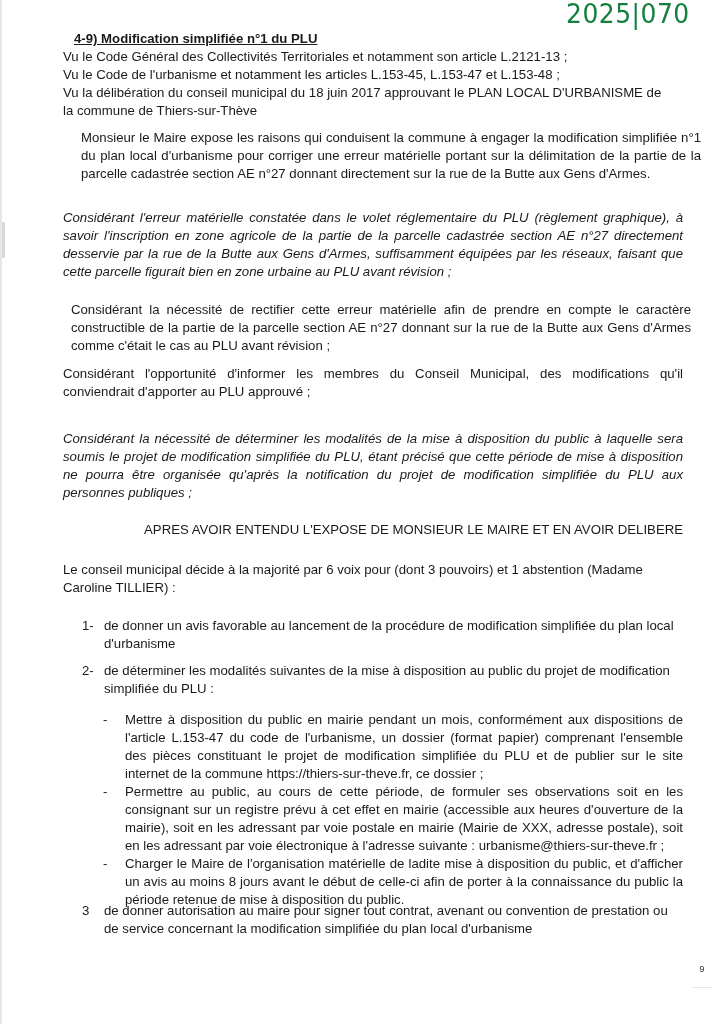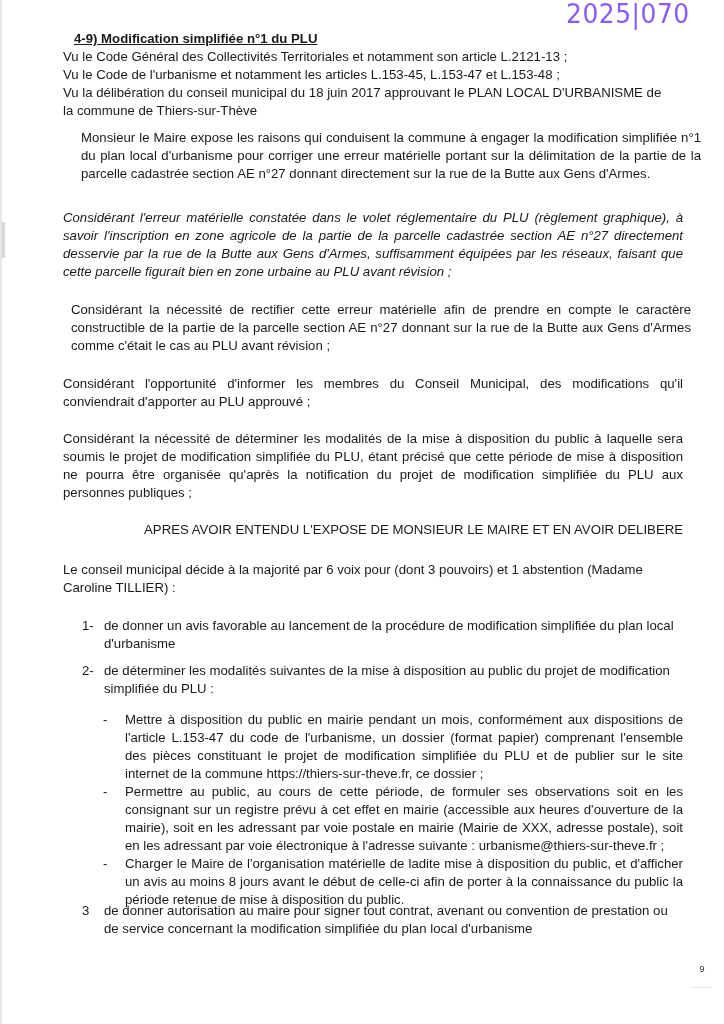--- a/index.html
+++ b/index.html
@@ -33,21 +33,21 @@
       position: absolute;
       left: 2px; top: 222px;
       width: 3px; height: 36px;
       background: #d8d8d8;
     }
     .handwritten-ref {
       position: absolute;
       left: 566px; top: 6px;
       font-family: "DejaVu Sans", sans-serif;
       font-size: 25px;
-      color: #8b5cf6;
+      color: #15803d;
       letter-spacing: 0.5px;
       font-weight: normal;
       transform: scaleY(1.05);
     }
     .section-title {
       position: absolute;
       left: 74px; top: 30px;
       font-weight: bold;
       text-decoration: underline;
       font-size: 13.2px;
@@ -131,24 +131,24 @@
   <div class="block justify" style="top:129px;margin-left:18px;">
     <p>Monsieur le Maire expose les raisons qui conduisent la commune à engager la modification simplifiée n°1 du plan local d'urbanisme pour corriger une erreur matérielle portant sur la délimitation de la partie de la parcelle cadastrée section AE n°27 donnant directement sur la rue de la Butte aux Gens d'Armes.</p>
   </div>
 
   <div class="block justify" style="top:209px;font-style:italic;">
     <p>Considérant l'erreur matérielle constatée dans le volet réglementaire du PLU (règlement graphique), à savoir l'inscription en zone agricole de la partie de la parcelle cadastrée section AE n°27 directement desservie par la rue de la Butte aux Gens d'Armes, suffisamment équipées par les réseaux, faisant que cette parcelle figurait bien en zone urbaine au PLU avant révision ;</p>
   </div>
   <div class="block justify" style="top:301px;margin-left:8px;">
     <p>Considérant la nécessité de rectifier cette erreur matérielle afin de prendre en compte le caractère constructible de la partie de la parcelle section AE n°27 donnant sur la rue de la Butte aux Gens d'Armes comme c'était le cas au PLU avant révision ;</p>
   </div>
-  <div class="block justify" style="top:375px;">
+  <div class="block justify" style="top:365px;">
     <p>Considérant l'opportunité d'informer les membres du Conseil Municipal, des modifications qu'il conviendrait d'apporter au PLU approuvé ;</p>
   </div>
-  <div class="block justify" style="top:430px;">
+  <div class="block justify" style="top:430px;font-style:italic;">
     <p>Considérant la nécessité de déterminer les modalités de la mise à disposition du public à laquelle sera soumis le projet de modification simplifiée du PLU, étant précisé que cette période de mise à disposition ne pourra être organisée qu'après la notification du projet de modification simplifiée du PLU aux personnes publiques ;</p>
   </div>
 
   <div class="block centered" style="top:521px;">
     <p>APRES AVOIR ENTENDU L'EXPOSE DE MONSIEUR LE MAIRE ET EN AVOIR DELIBERE</p>
   </div>
 
   <div class="block" style="top:561px;width:610px;">
     <p>Le conseil municipal décide à la majorité par 6 voix pour (dont 3 pouvoirs) et 1 abstention (Madame Caroline TILLIER) :</p>
   </div>

